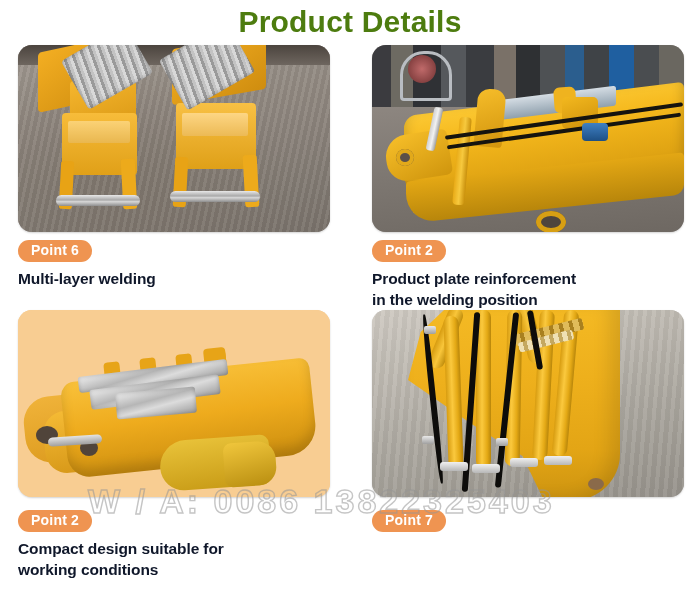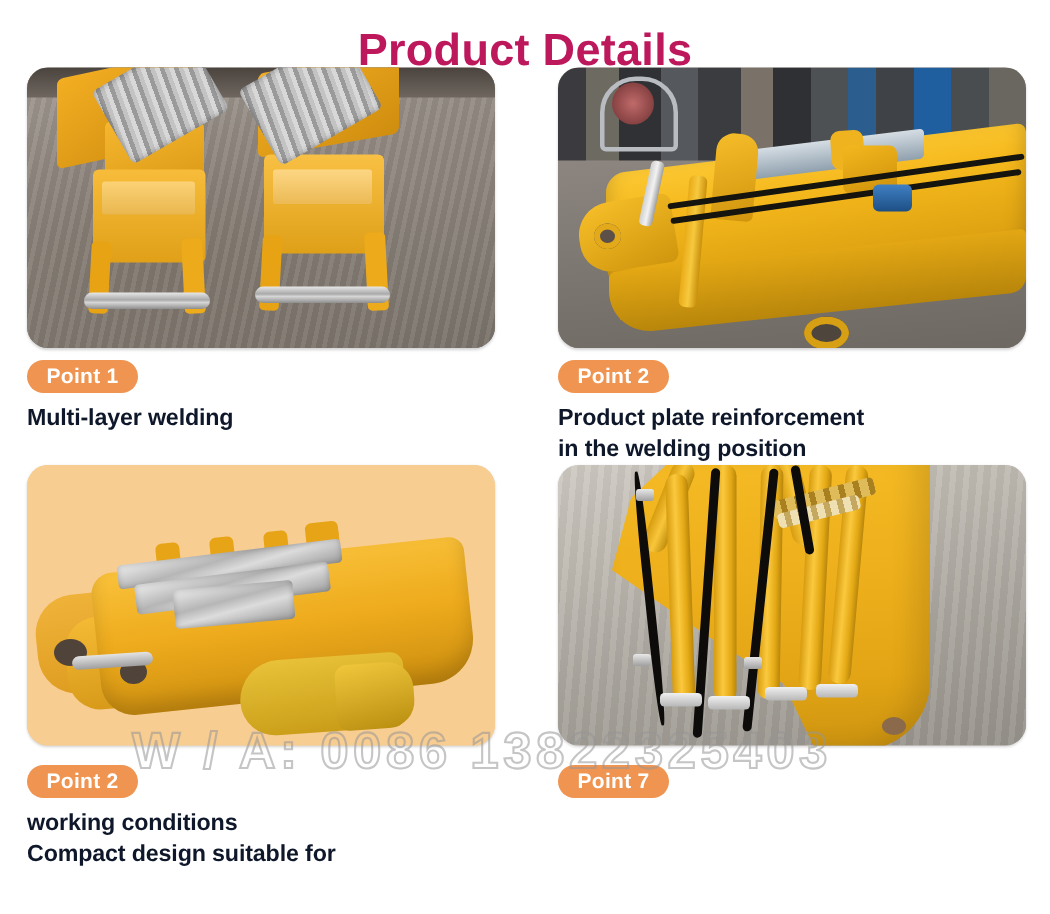--- a/index.html
+++ b/index.html
@@ -7,24 +7,24 @@
   body{
     width:700px;height:609px;
     background:#ffffff;
     font-family:"Liberation Sans", sans-serif;
     overflow:hidden;
     position:relative;
   }
   .page{position:relative;width:700px;height:609px;overflow:hidden;}
 
   .page-title{
-    position:absolute;left:0;top:16px;width:700px;
+    position:absolute;left:0;top:4px;width:700px;
     text-align:center;
     font-family:"Liberation Sans", sans-serif;
-    font-size:30px;font-weight:bold;color:#be185d;
+    font-size:30px;font-weight:bold;color:#4d7c0f;
     letter-spacing:0.2px;
     line-height:36px;
   }
 
   
   .cell{position:absolute;}
   .cell-1{left:18px;  top:45px;}
   .cell-2{left:372px; top:45px;}
   .cell-3{left:18px;  top:310px;}
   .cell-4{left:372px; top:310px;}
@@ -294,21 +294,21 @@
         <div class="body fork-l"></div>
         <div class="body fork-r"></div>
         <div class="pin pin1"></div>
       </div>
       <div class="hoses h1"></div>
       <div class="hoses h2"></div>
     </div>
   </div>
 
   <div class="label-block lb-1">
-    <span class="point-badge">Point 1</span>
+    <span class="point-badge">Point 6</span>
     <div class="point-text">
       <span class="ln">Multi-layer welding</span>
     </div>
   </div>
 
   <div class="cell cell-2">
     <div class="photo p2">
       <div class="bg"></div>
       <div class="floor"></div>
       <div class="stripe"></div>
@@ -359,22 +359,22 @@
       <div class="hole h-b"></div>
       <div class="pinbar"></div>
       <div class="link"></div>
       <div class="link2"></div>
     </div>
   </div>
 
   <div class="label-block lb-3">
     <span class="point-badge">Point 2</span>
     <div class="point-text">
+      <span class="ln">Compact design suitable for</span>
       <span class="ln">working conditions</span>
-      <span class="ln">Compact design suitable for</span>
     </div>
   </div>
 
   <div class="cell cell-4">
     <div class="photo p4">
       <div class="conc"></div>
       <div class="plate"></div>
       <div class="curve cv1"></div>
       <div class="curve cv2"></div>
       <div class="tube tb1"></div>

